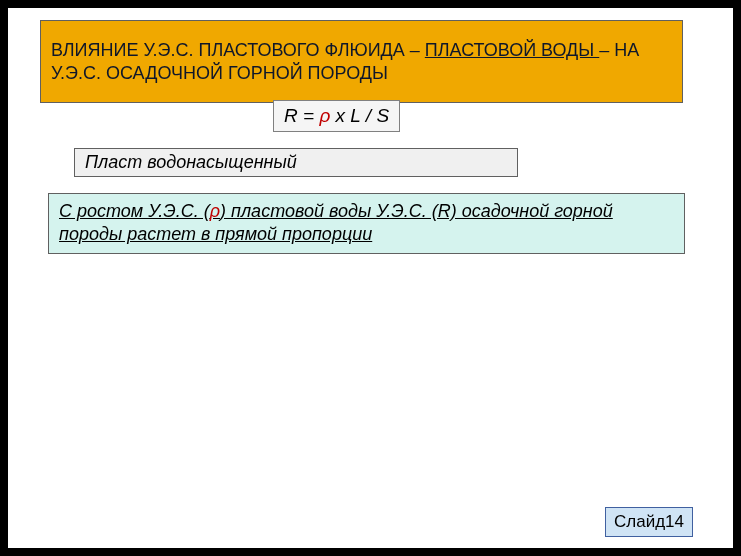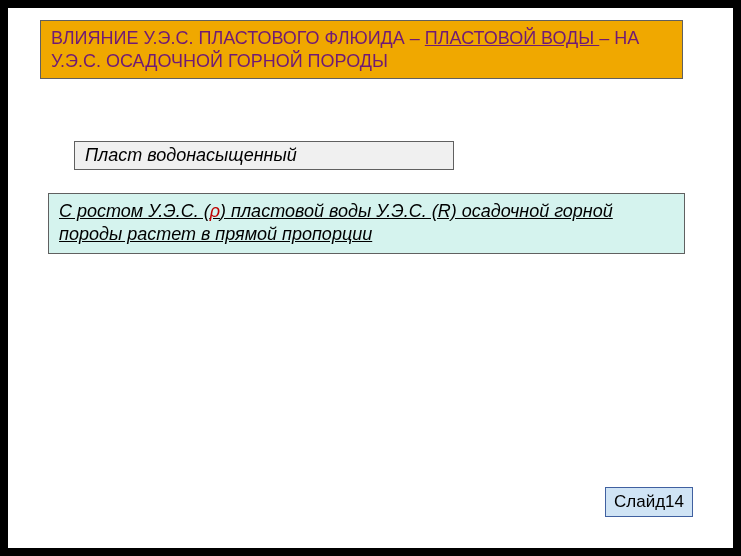--- a/index.html
+++ b/index.html
@@ -23,24 +23,24 @@
       right: 8px;
       bottom: 8px;
     }
     .title-box {
       background: #f0a800;
       border: 1px solid #606060;
       position: absolute;
       top: 12px;
       left: 32px;
       right: 50px;
-      padding: 6px 10px;
+      padding: 18px 10px;
       font-size: 18px;
       line-height: 1.25;
-      color: #701a75;
+      color: #0f172a;
     }
     .title-box .underlined {
       text-decoration: underline;
     }
     .formula-box {
       background: #f5f5f5;
       border: 1px solid #808080;
       position: absolute;
       top: 92px;
       left: 265px;
@@ -49,23 +49,23 @@
       font-style: italic;
       font-family: Arial, sans-serif;
     }
     .formula-box .rho {
       color: #c00000;
     }
     .label-box {
       background: #f0f0f0;
       border: 1px solid #606060;
       position: absolute;
-      top: 133px;
+      top: 140px;
       left: 66px;
-      width: 380px;
+      width: 444px;
       padding: 3px 10px;
       font-size: 18px;
       font-style: italic;
     }
     .desc-box {
       background: #d5f3ee;
       border: 1px solid #606060;
       position: absolute;
       top: 185px;
       left: 40px;
@@ -76,35 +76,38 @@
       line-height: 1.3;
       text-decoration: underline;
     }
     .desc-box .rho {
       color: #c00000;
     }
     .slide-number {
       background: #d0e4f5;
       border: 1px solid #4060a0;
       position: absolute;
-      bottom: 31px;
+      bottom: 11px;
       right: 40px;
       padding: 4px 8px;
       font-size: 17px;
       text-align: right;
     }
   </style>
 </head>
 <body>
 
 <div class="slide">
   <div class="title-box">
     <span>ВЛИЯНИЕ У.Э.С. ПЛАСТОВОГО ФЛЮИДА – </span><span class="underlined">ПЛАСТОВОЙ ВОДЫ </span><span>– НА У.Э.С. ОСАДОЧНОЙ ГОРНОЙ ПОРОДЫ</span>
   </div>
 
+  <div class="formula-box">
+    <span>R = </span><span class="rho">ρ</span><span> x L / S</span>
+  </div>
 
   <div class="label-box">
     <span>Пласт водонасыщенный</span>
   </div>
 
   <div class="desc-box">
     <span>С ростом У.Э.С. (</span><span class="rho">ρ</span><span>) пластовой воды У.Э.С. (R) осадочной горной породы растет в прямой пропорции</span>
   </div>
 
   <div class="slide-number">

